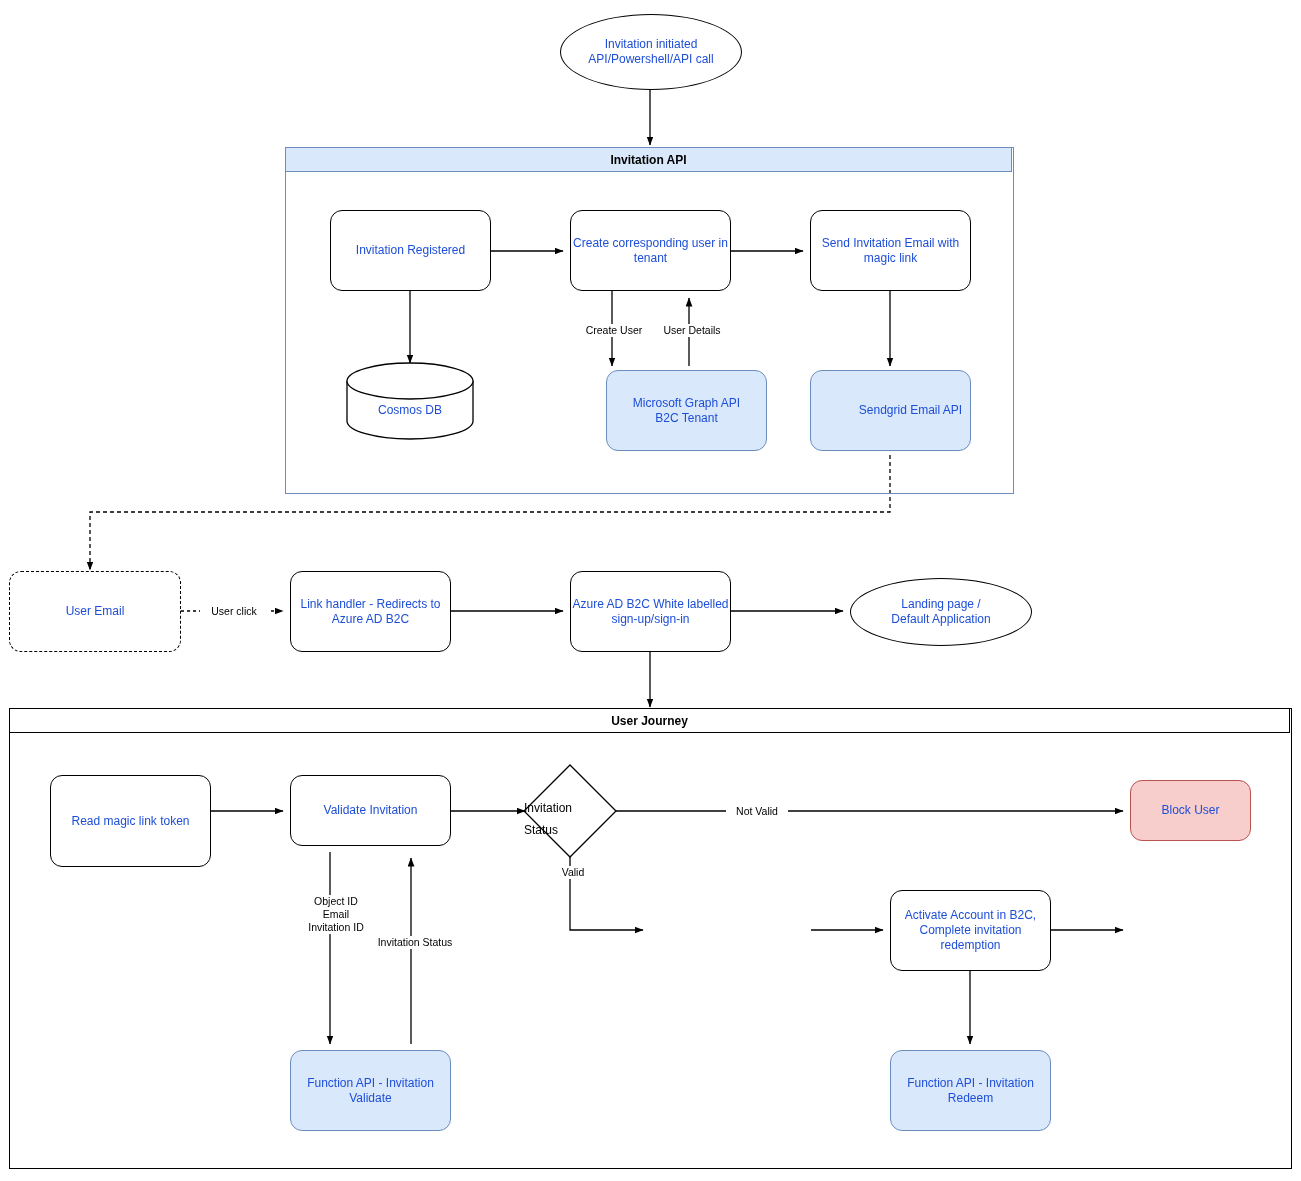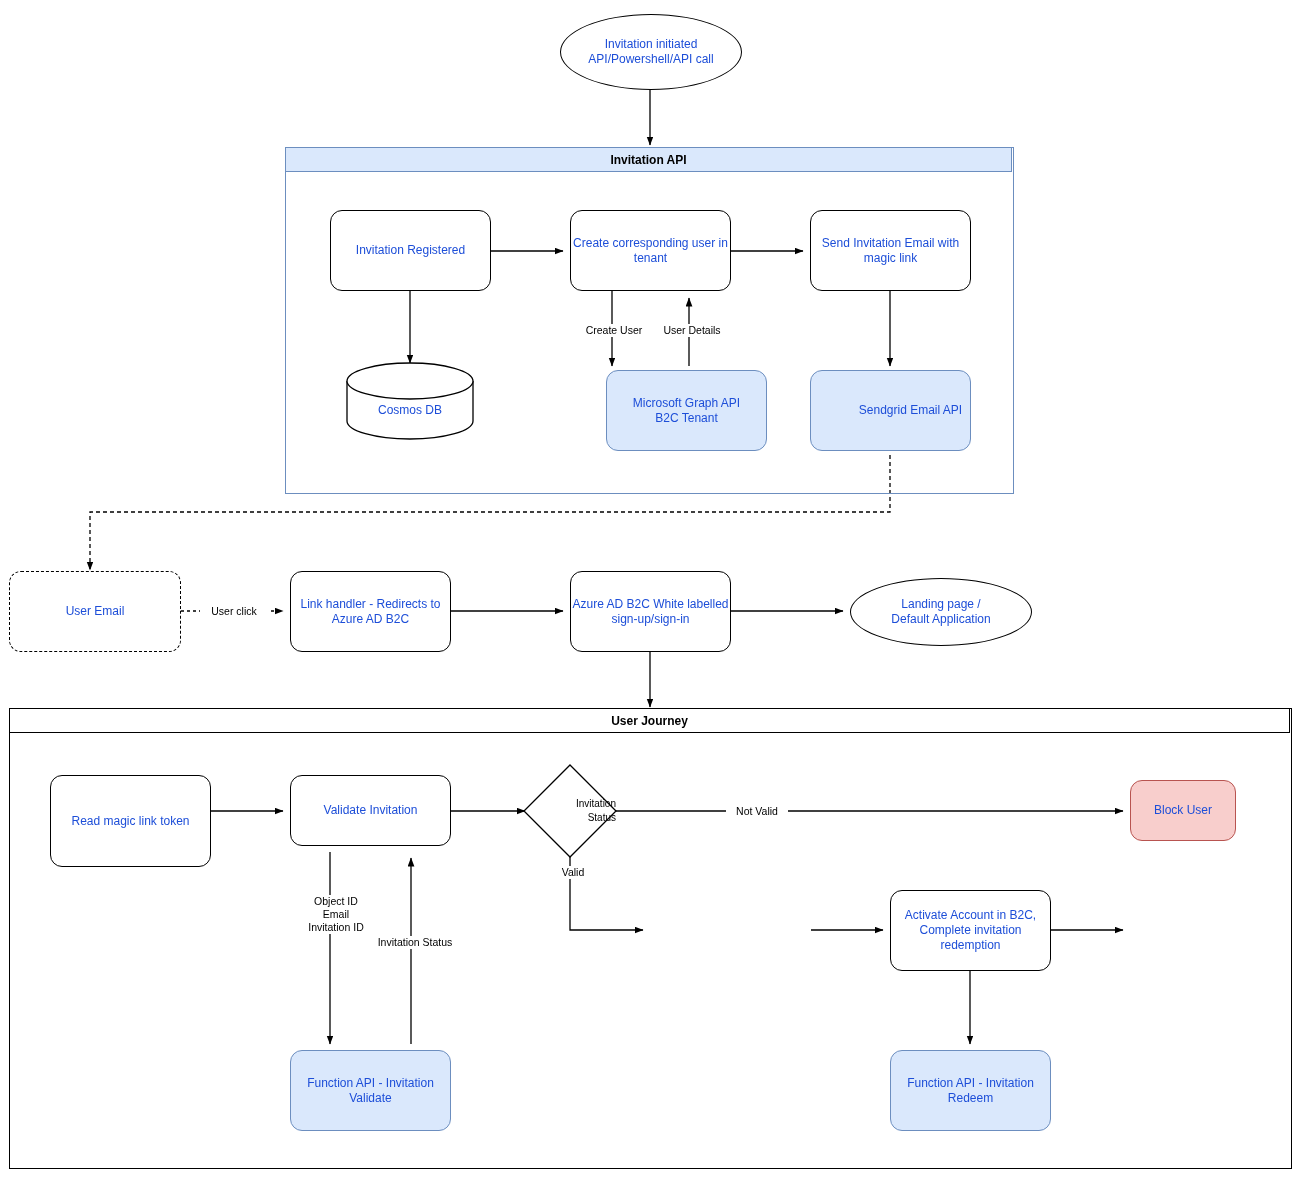--- a/index.html
+++ b/index.html
@@ -99,23 +99,23 @@
     font-size: 10.5px;
     line-height: 13px;
     color: #000000;
     background: #ffffff;
     text-align: center;
     white-space: pre-line;
     padding: 0 2px;
   }
   .diamond-label {
     position: absolute;
-    font-size: 10px;
-    line-height: 14px;
-    text-align: right;
+    font-size: 12px;
+    line-height: 22px;
+    text-align: left;
     white-space: pre-line;
     color: #000000;
   }
 </style>
 </head>
 <body>
 
 <div id="canvas">
 
   <svg id="edges" viewBox="0 0 1301 1181">
@@ -221,21 +221,21 @@
   <div class="node ellipse" style="left:850px;top:578px;width:182px;height:68px;"><span>Landing page /
 Default Application</span></div>
 
   <div class="node rbox" style="left:50px;top:775px;width:161px;height:92px;"><span>Read magic link token</span></div>
 
   <div class="node rbox" style="left:290px;top:775px;width:161px;height:71px;"><span>Validate Invitation</span></div>
 
   <div class="diamond-label" style="left:524px;top:797px;width:92px;"><span>Invitation
 Status</span></div>
 
-  <div class="node rbox-red" style="left:1130px;top:780px;width:106px;height:61px;"><span>Block User</span></div>
+  <div class="node rbox-red" style="left:1130px;top:780px;width:121px;height:61px;"><span>Block User</span></div>
 
 
   <div class="node rbox" style="left:890px;top:890px;width:161px;height:81px;"><span>Activate Account in B2C,
 Complete invitation
 redemption</span></div>
 
 
   <div class="node rbox-blue" style="left:290px;top:1050px;width:161px;height:81px;"><span>Function API - Invitation
 Validate</span></div>
 

